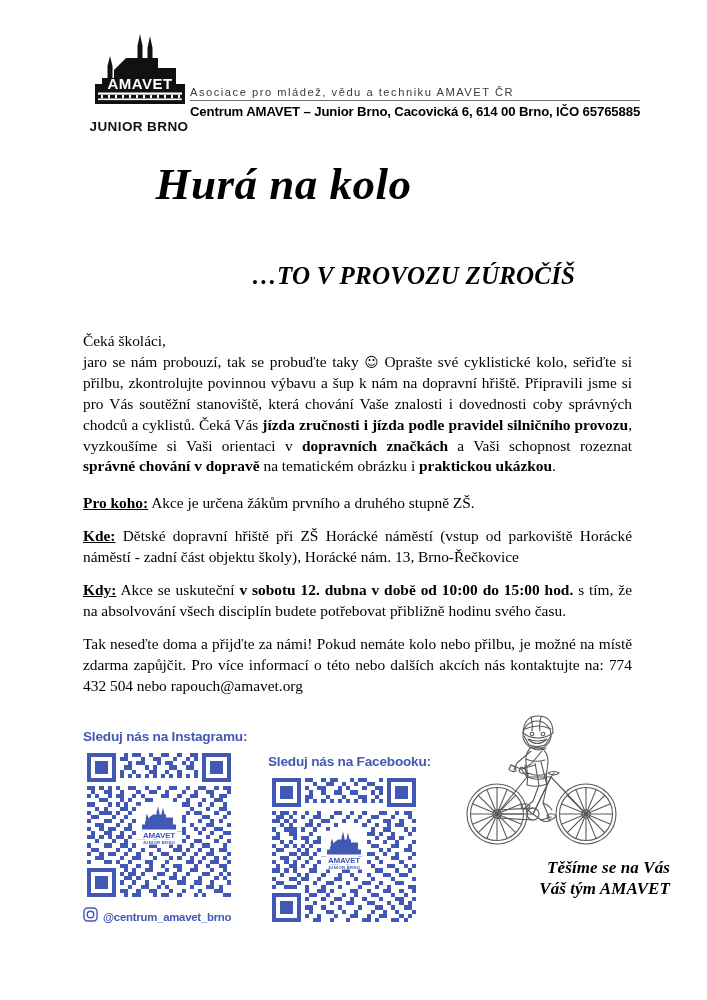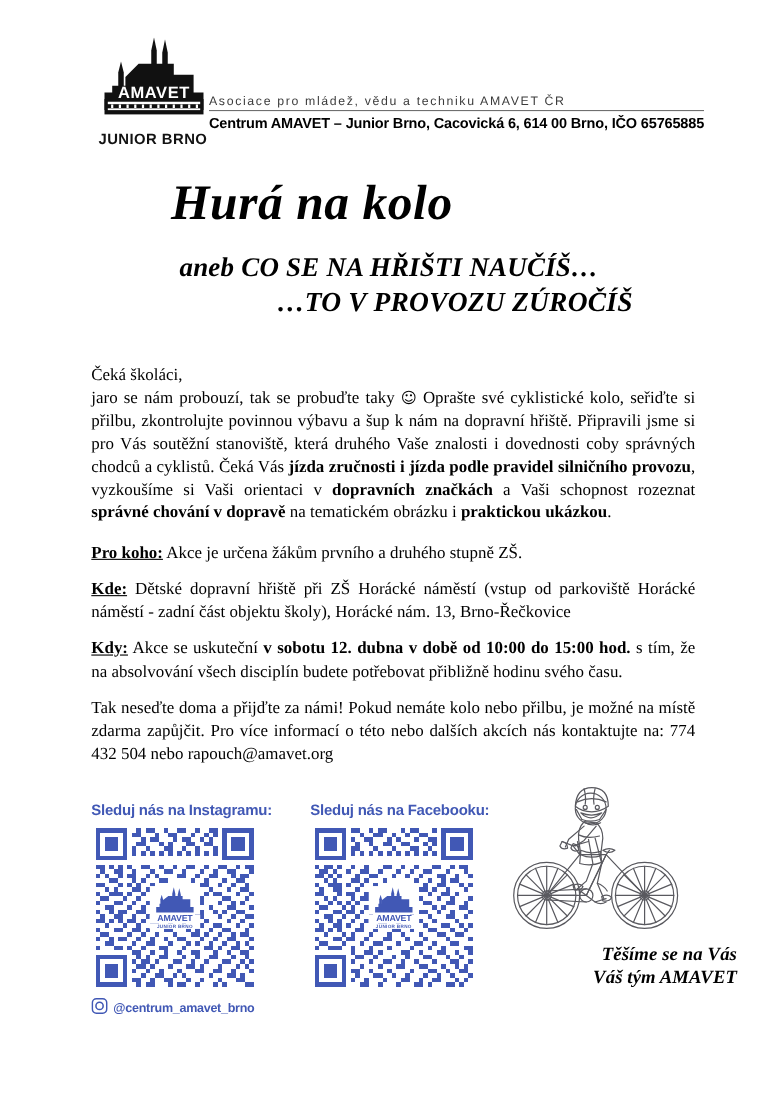--- a/index.html
+++ b/index.html
@@ -160,21 +160,22 @@
 
   
   .social {
     position: absolute;
     left: 83px;
     top: 729px;
     width: 340px;
   }
   .social-row {
     display: flex;
-    gap: 44px;
+    gap: 30px;
+    align-items: flex-end;
   }
   .social-col { width: 155px; }
   .social-head {
     font-family: "Liberation Sans", "DejaVu Sans", sans-serif;
     font-weight: bold;
     font-size: 13.6px;
     color: #4158b5;
     letter-spacing: -0.2px;
     margin-bottom: 5px;
     white-space: nowrap;
@@ -308,30 +309,29 @@
     </div>
 
     <div class="header-text">
       <div class="assoc-line">Asociace pro mládež, vědu a techniku AMAVET ČR</div>
       <hr class="header-rule">
       <div class="centrum-line">Centrum AMAVET – Junior Brno, Cacovická 6, 614 00 Brno, IČO 65765885</div>
     </div>
   </div>
 
   <div class="title-main">Hurá na kolo</div>
-  <div class="subtitle-1">aneb CO SE NA HŘIŠTI NAUČÍŠ…</div>
   <div class="subtitle-2">…TO V PROVOZU ZÚROČÍŠ</div>
 
   <div class="body-col">
 
     <p class="para-intro">
       <span>Čeká školáci,</span><br>
       <span>jaro se nám probouzí, tak se probuďte taky</span>
       <span class="smiley">☺</span>
-      <span>Oprašte své cyklistické kolo, seřiďte si přilbu, zkontrolujte povinnou výbavu a šup k nám na dopravní hřiště. Připravili jsme si pro Vás soutěžní stanoviště, která druhého Vaše znalosti i dovednosti coby správných chodců a cyklistů. Čeká Vás</span>
+      <span>Oprašte své cyklistické kolo, seřiďte si přilbu, zkontrolujte povinnou výbavu a šup k nám na dopravní hřiště. Připravili jsme si pro Vás soutěžní stanoviště, která chování Vaše znalosti i dovednosti coby správných chodců a cyklistů. Čeká Vás</span>
       <b>jízda zručnosti i jízda podle pravidel silničního provozu</b><span>, vyzkoušíme si Vaši orientaci v</span>
       <b>dopravních značkách</b>
       <span>a Vaši schopnost rozeznat</span>
       <b>správné chování v dopravě</b>
       <span>na tematickém obrázku i</span>
       <b>praktickou ukázkou</b><span>.</span>
     </p>
 
     <p>
       <span class="lbl">Pro koho:</span>

